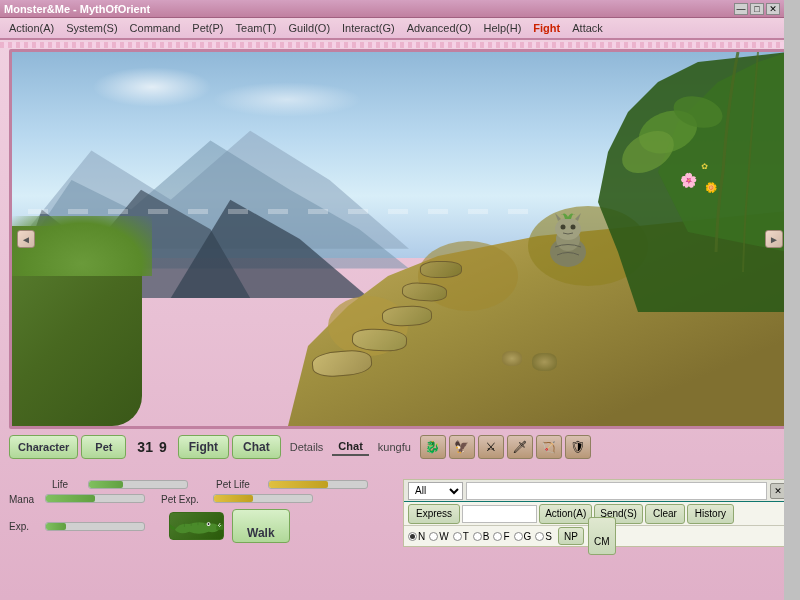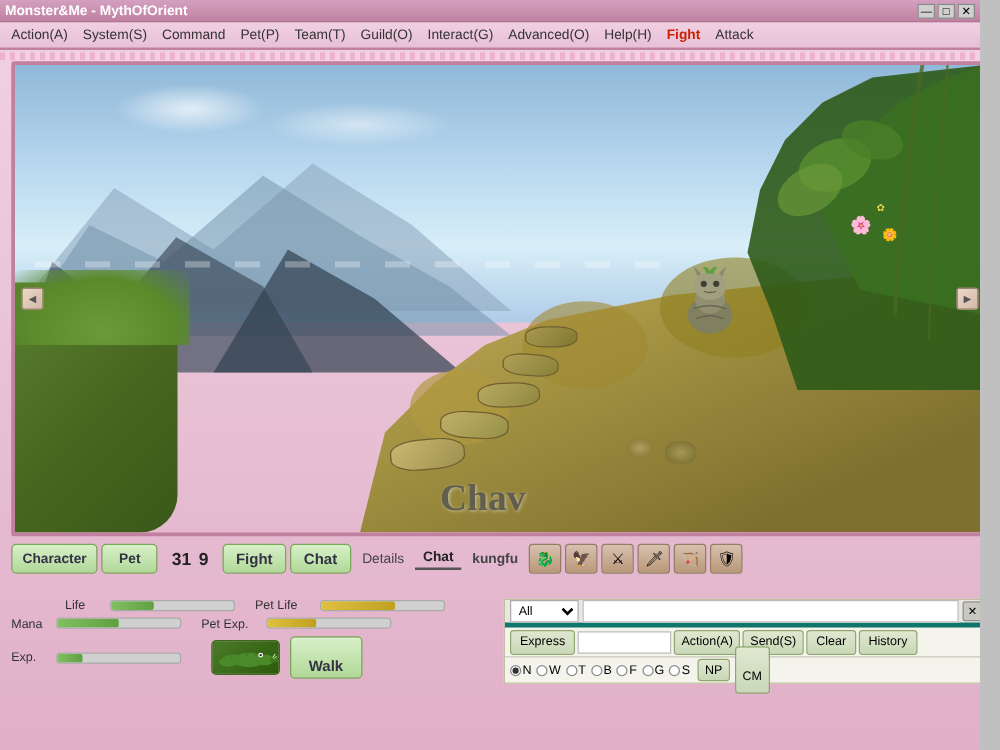--- a/index.html
+++ b/index.html
@@ -152,21 +152,20 @@
 
           <path d="M12,40 Q25,35 38,40" stroke="#606050" stroke-width="1" fill="none"></path>
           <path d="M14,48 Q25,43 36,48" stroke="#606050" stroke-width="1" fill="none"></path>
         </svg>
       </div>
 
       <div style="position:absolute;left:5px;top:50%;transform:translateY(-50%);width:18px;height:18px;background:linear-gradient(135deg,#f0d8c8,#d0b8a8);border:1px solid #a08878;border-radius:3px;display:flex;align-items:center;justify-content:center;font-size:10px;color:#555;">◄</div>
 
       <div style="position:absolute;right:5px;top:50%;transform:translateY(-50%);width:18px;height:18px;background:linear-gradient(135deg,#f0d8c8,#d0b8a8);border:1px solid #a08878;border-radius:3px;display:flex;align-items:center;justify-content:center;font-size:10px;color:#555;">►</div>
 
-      <div style="position:absolute;bottom:10px;left:340px;font-size:30px;font-weight:bold;color:#555;font-family:serif;text-shadow:1px 1px 3px rgba(255,255,255,0.6);opacity:0.8;">Chav</div>
     </div>
 
     <div style="display:flex;flex-direction:column;gap:18px;margin-top:4px;padding:0 4px;">
 
       <div style="display:flex;align-items:center;gap:3px;height:28px;">
 
         <button style="background:linear-gradient(to bottom,#d8f0c8,#b0d898);border:1px solid #78a858;border-radius:4px;padding:2px 8px;font-size:11px;font-weight:bold;color:#334;cursor:pointer;height:24px;min-width:65px;">Character</button>
 
         <button style="background:linear-gradient(to bottom,#d8f0c8,#b0d898);border:1px solid #78a858;border-radius:4px;padding:2px 8px;font-size:11px;font-weight:bold;color:#334;cursor:pointer;height:24px;min-width:45px;">Pet</button>
 
@@ -174,41 +173,41 @@
           <span style="font-size:14px;font-weight:bold;color:#222;">31</span>
           <span style="font-size:14px;font-weight:bold;color:#222;">9</span>
         </div>
 
         <button style="background:linear-gradient(to bottom,#d8f0c8,#b0d898);border:1px solid #78a858;border-radius:4px;padding:2px 10px;font-size:12px;font-weight:bold;color:#334;cursor:pointer;height:24px;">Fight</button>
 
         <button style="background:linear-gradient(to bottom,#d8f0c8,#b0d898);border:1px solid #78a858;border-radius:4px;padding:2px 10px;font-size:12px;font-weight:bold;color:#334;cursor:pointer;height:24px;">Chat</button>
 
         <span style="padding:2px 6px;font-size:11px;color:#444;cursor:pointer;">Details</span>
         <span style="padding:2px 6px;font-size:11px;color:#222;font-weight:bold;cursor:pointer;border-bottom:2px solid #555;">Chat</span>
-        <span style="padding:2px 6px;font-size:11px;color:#444;cursor:pointer;font-weight:bold;">kungfu</span>
+        <span style="padding:2px 6px;font-size:11px;color:#444;cursor:pointer;">kungfu</span>
 
         <div style="width:26px;height:24px;background:linear-gradient(to bottom,#d8c0b0,#b89878);border:1px solid #908060;border-radius:3px;display:flex;align-items:center;justify-content:center;cursor:pointer;font-size:12px;" title="skill1">🐉</div>
         <div style="width:26px;height:24px;background:linear-gradient(to bottom,#d8c0b0,#b89878);border:1px solid #908060;border-radius:3px;display:flex;align-items:center;justify-content:center;cursor:pointer;font-size:12px;">🦅</div>
         <div style="width:26px;height:24px;background:linear-gradient(to bottom,#d8c0b0,#b89878);border:1px solid #908060;border-radius:3px;display:flex;align-items:center;justify-content:center;cursor:pointer;font-size:12px;">⚔</div>
         <div style="width:26px;height:24px;background:linear-gradient(to bottom,#d8c0b0,#b89878);border:1px solid #908060;border-radius:3px;display:flex;align-items:center;justify-content:center;cursor:pointer;font-size:12px;">🗡</div>
         <div style="width:26px;height:24px;background:linear-gradient(to bottom,#d8c0b0,#b89878);border:1px solid #908060;border-radius:3px;display:flex;align-items:center;justify-content:center;cursor:pointer;font-size:11px;">🏹</div>
         <div style="width:26px;height:24px;background:linear-gradient(to bottom,#d8c0b0,#b89878);border:1px solid #908060;border-radius:3px;display:flex;align-items:center;justify-content:center;cursor:pointer;font-size:12px;">🛡</div>
       </div>
 
       <div style="display:flex;gap:4px;align-items:stretch;">
 
         <div style="display:flex;flex-direction:column;gap:4px;width:390px;">
 
           <div style="display:flex;align-items:center;gap:4px;">
             <span style="font-size:10px;color:#333;width:32px;margin-left:43px;">Life</span>
             <div style="width:100px;height:9px;background:#d0d0d0;border:1px solid #aaa;border-radius:3px;overflow:hidden;">
               <div style="height:100%;width:35%;background:linear-gradient(to right,#80c060,#60a040);border-radius:2px;"></div>
             </div>
 
-            <span style="font-size:10px;color:#333;margin-left:12px;width:48px;">Pet Life</span>
+            <span style="font-size:10px;color:#333;margin-left:24px;width:48px;">Pet Life</span>
             <div style="width:100px;height:9px;background:#d0d0d0;border:1px solid #aaa;border-radius:3px;overflow:hidden;">
               <div style="height:100%;width:60%;background:linear-gradient(to right,#e0c040,#c0a020);border-radius:2px;"></div>
             </div>
           </div>
 
           <div style="display:flex;align-items:flex-start;gap:4px;">
             <span style="font-size:10px;color:#333;width:32px;">Mana</span>
             <div style="width:100px;height:9px;background:#d0d0d0;border:1px solid #aaa;border-radius:3px;overflow:hidden;">
               <div style="height:100%;width:50%;background:linear-gradient(to right,#80c060,#60a040);border-radius:2px;"></div>
             </div>
@@ -242,21 +241,21 @@
                 <path d="M5,17 Q0,15 -2,12" stroke="#3a7a1a" stroke-width="3" fill="none"></path>
               </svg>
             </div>
 
             <button style="background:linear-gradient(to bottom,#d8f0c8,#b0d898);border:1px solid #78a858;border-radius:4px;padding:16px 14px;font-size:12px;font-weight:bold;color:#334;cursor:pointer;height:26px;margin-left:4px;">Walk</button>
           </div>
         </div>
 
         <div style="flex:1;background:#f4f4ec;border:1px solid #c0c0a0;display:flex;flex-direction:column;min-width:370px;">
 
-          <div style="display:flex;align-items:center;gap:3px;padding:2px 4px;background:#e8e8e0;border-bottom:4px solid #0f766e;height:22px;">
+          <div style="display:flex;align-items:center;gap:3px;padding:2px 4px;background:#e8e8e0;border-bottom:1px solid #0f766e;height:22px;">
             <select style="width:55px;height:18px;font-size:10px;border:1px solid #aaa;background:#fff;padding:0 2px;">
               <option>All</option>
             </select>
             <input type="text" style="flex: 1 1 0%; height: 18px; border: 1px solid rgb(187, 187, 187); font-size: 10px; padding: 1px 3px; background: rgb(255, 255, 255);">
             <div style="width:16px;height:16px;background:#c8c8c0;border:1px solid #909088;display:flex;align-items:center;justify-content:center;font-size:9px;cursor:pointer;border-radius:2px;">✕</div>
           </div>
 
           <div style="display:flex;align-items:center;gap:2px;padding:2px 4px;border-bottom:1px solid #c8c8b8;height:24px;">
             <button style="background:linear-gradient(to bottom,#e0e8d0,#c8d8b8);border:1px solid #90a870;border-radius:3px;padding:2px 7px;font-size:10px;cursor:pointer;height:20px;">Express</button>
             <input type="text" style="width: 75px; height: 18px; border: 1px solid rgb(187, 187, 187); font-size: 10px; padding: 1px 3px; background: rgb(255, 255, 255);">

